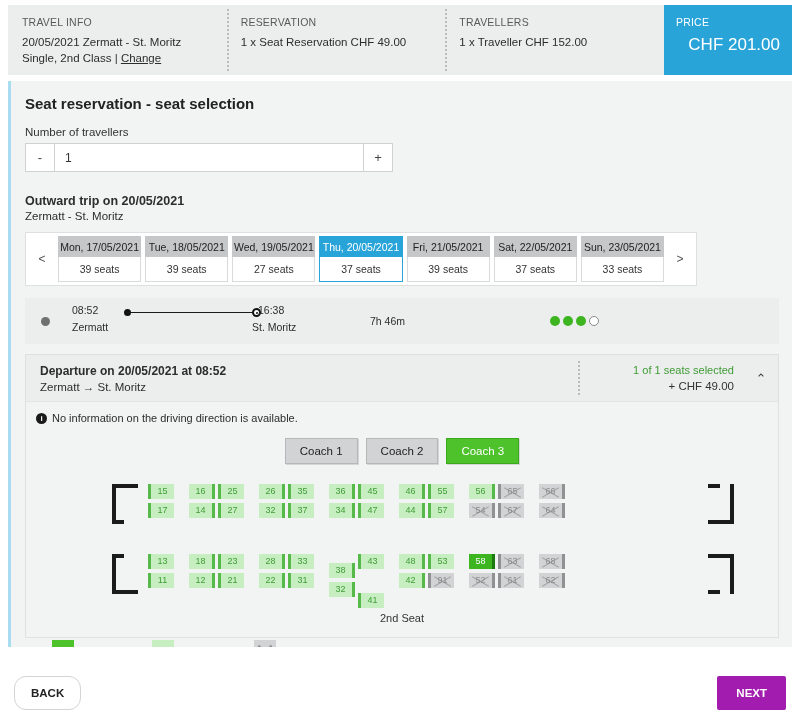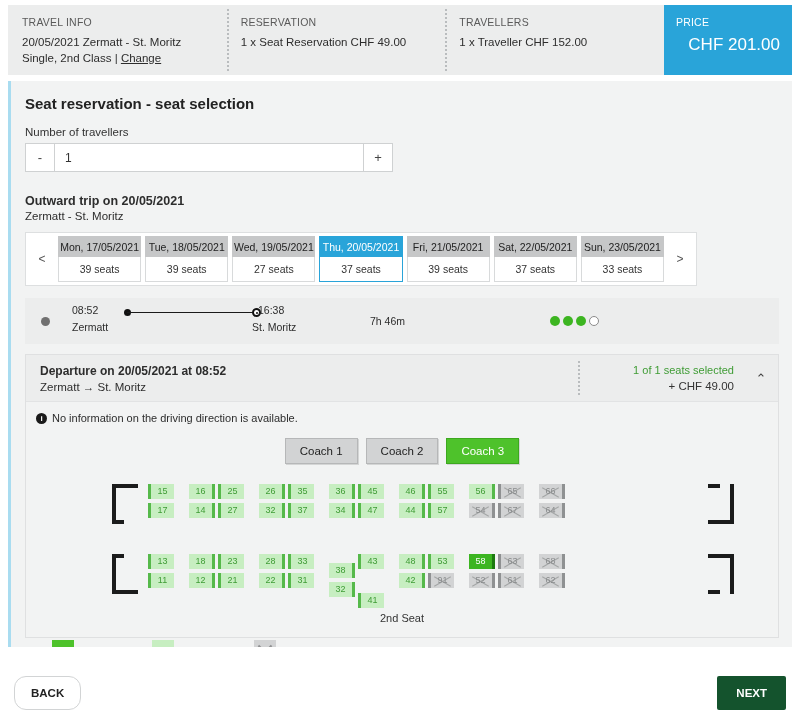--- a/index.html
+++ b/index.html
@@ -434,21 +434,21 @@
     border: 1px solid #d2d4d5;
     padding: 10px 16px;
     font-size: 11.5px;
     font-weight: bold;
     color: #222;
     cursor: pointer;
     font-family: inherit;
     border-radius: 12px;
   }
   .btn-next {
-    background: #14532d;
+    background: #a21caf;
     border: none;
     padding: 11px 19px;
     font-size: 11.5px;
     font-weight: bold;
     color: #ffffff;
     cursor: pointer;
     font-family: inherit;
     border-radius: 2px;
   }
 </style>

